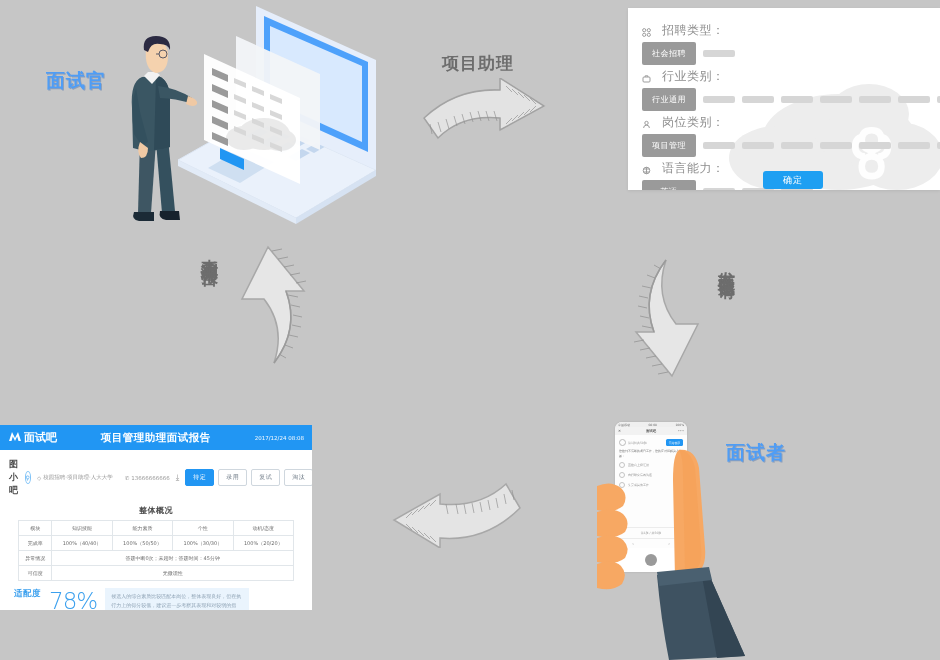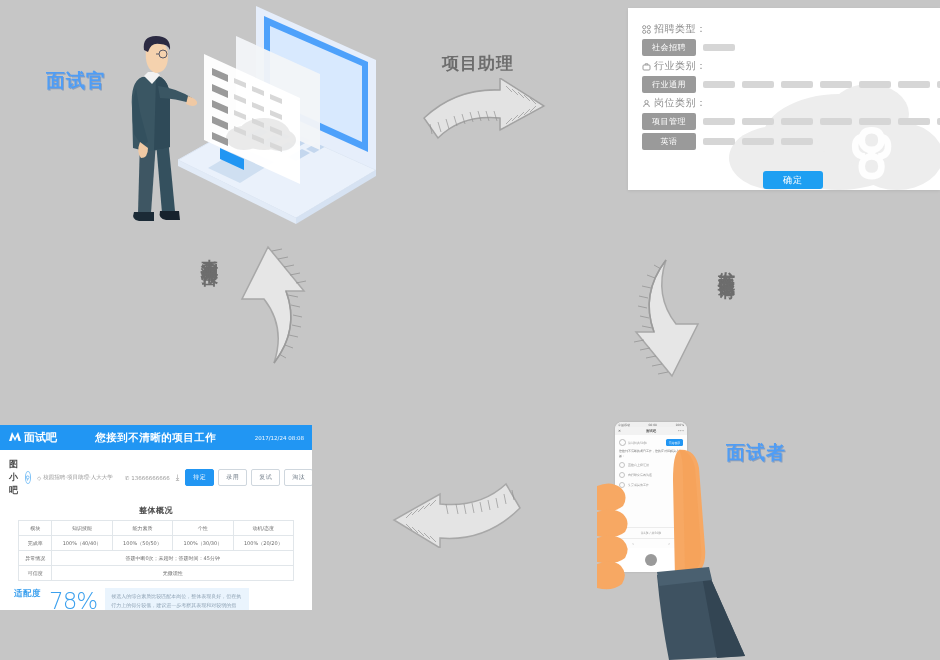--- a/index.html
+++ b/index.html
@@ -40,27 +40,27 @@
   .form-card{
     position:absolute;left:628px;top:8px;width:312px;height:182px;
     background:#ffffff;
     box-shadow:0 1px 3px rgba(0,0,0,.08);
     overflow:hidden;
   }
   .form-card .cloudwrap{position:absolute;right:-4px;bottom:-14px;opacity:1;}
   .form-inner{position:relative;padding:14px 0 0 14px;z-index:2;}
   .f-row{margin-bottom:3px;}
   .f-label{
-    display:flex;align-items:center;gap:3px;
-    font-size:10px;color:#8d8d8d;margin-bottom:3px;letter-spacing:.5px;
+    display:flex;align-items:center;gap:11px;
+    font-size:12px;color:#8d8d8d;margin-bottom:3px;letter-spacing:.5px;
   }
   .f-label .ic{width:9px;height:9px;display:inline-block;flex:0 0 auto;}
   .f-line{display:flex;align-items:center;gap:7px;}
   .chip{
-    width:54px;height:17px;background:#9a9a9a;border-radius:2px;
+    width:54px;height:23px;background:#9a9a9a;border-radius:2px;
     color:#fff;font-size:8px;display:flex;align-items:center;justify-content:center;
     letter-spacing:.5px;flex:0 0 auto;
   }
   .dash{width:32px;height:7px;background:#d6d6d6;border-radius:2px;flex:0 0 auto;}
   .confirm-btn{
     position:absolute;left:135px;top:163px;width:60px;height:18px;
     background:#1e9ff2;border-radius:3px;color:#fff;font-size:9px;
     display:flex;align-items:center;justify-content:center;z-index:3;letter-spacing:1px;
   }
 
@@ -358,20 +358,33 @@
           <div class="dash"></div>
           <div class="dash"></div>
           <div class="dash"></div>
           <div class="dash"></div>
           <div class="dash"></div>
 
         </div>
       </div>
 
       <div class="f-row">
+        <div class="f-label">
+          <span class="ic">
+            <svg width="9" height="9" viewBox="0 0 9 9">
+                <g fill="none" stroke="#9d9d9d" stroke-width="1">
+              <circle cx="4.5" cy="4.5" r="3.3"></circle>
+                  <path d="M4.5 1.2 V7.8"></path>
+                  <path d="M1.6 3 H7.4"></path>
+                  <path d="M1.6 6 H7.4"></path>
+                </g>
+              </svg>
+          </span>
+          <span>语言能力：</span>
+        </div>
         <div class="f-line">
           <div class="chip">英语</div>
           <div class="dash"></div>
           <div class="dash"></div>
           <div class="dash"></div>
         </div>
       </div>
     </div>
 
     <div class="confirm-btn">确定</div>
@@ -424,21 +437,21 @@
   <div class="report">
     <div class="rep-head">
       <div class="rep-logo">
         <span class="mk">
           <svg width="14" height="11" viewBox="0 0 14 11">
               <path d="M1 10 L4 1 L7 7 L10 1 L13 10 L10.5 10 L9.2 5.5 L7 10 L4.8 5.5 L3.5 10 Z" fill="#ffffff"></path>
             </svg>
         </span>
         <span>面试吧</span>
       </div>
-      <div class="rep-title">您接到不清晰的项目工作</div>
+      <div class="rep-title">项目管理助理面试报告</div>
       <div class="rep-time">2017/12/24 08:08</div>
     </div>
 
     <div class="rep-info">
       <span class="cand-name">图小吧</span>
       <span class="cand-badge">♀</span>
       <span class="meta">
         <span>◇</span>
         <span>校园招聘·项目助理·人大大学</span>
       </span>

